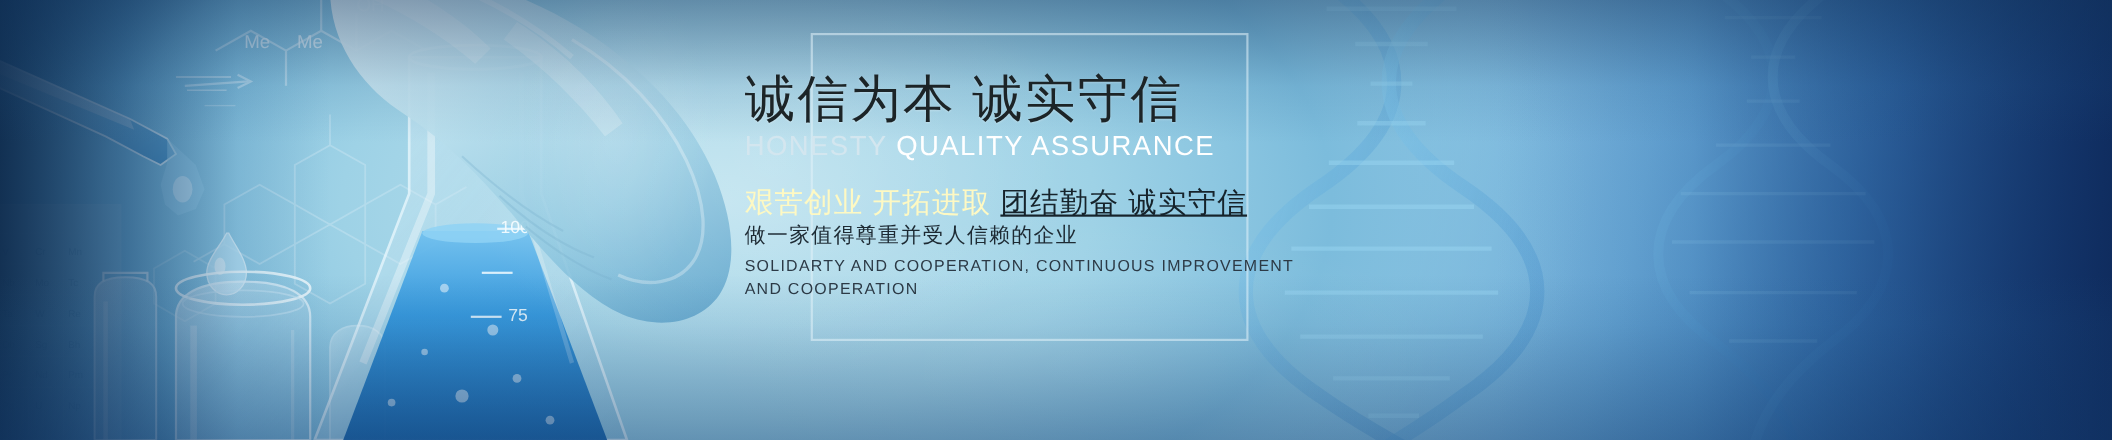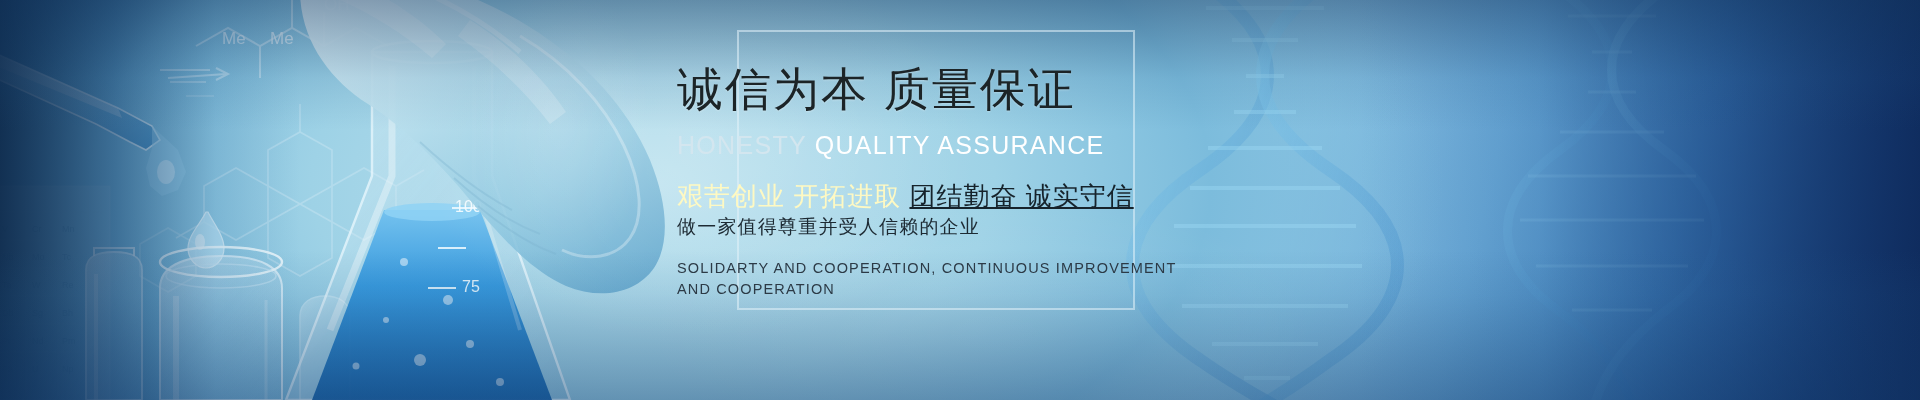--- a/index.html
+++ b/index.html
@@ -77,21 +77,21 @@
     font-size:46px;
     font-weight:400;
     letter-spacing:2px;
     color:#1c2427;
     line-height:1.18;
     white-space:nowrap;
     text-shadow:0 1px 2px rgba(255,255,255,.28);
   }
 
   .subline-en {
-    margin-top:14px;
+    margin-top:2px;
     font-size:25px;
     font-weight:400;
     letter-spacing:1.3px;
     line-height:1.2;
     white-space:nowrap;
   }
   .subline-en .dim  { color:#d3e6ef; }
   .subline-en .bright { color:#ffffff; }
 
   .slogan {
@@ -109,21 +109,21 @@
     margin-top:0;
     font-size:19px;
     font-weight:400;
     letter-spacing:1.2px;
     color:#1d2a33;
     line-height:1.35;
     white-space:nowrap;
   }
 
   .foot-en {
-    margin-top:18px;
+    margin-top:4px;
     font-size:14.5px;
     font-weight:400;
     letter-spacing:1.15px;
     color:#2c3a46;
     line-height:1.5;
     white-space:nowrap;
   }
 </style>
 </head>
 <body>
@@ -363,21 +363,21 @@
 
   <div class="bg-vignette-l"></div>
   <div class="bg-vignette-r"></div>
   <div class="bg-top-shade"></div>
   <div class="bg-bottom-shade"></div>
 
   <div class="frame"></div>
 
   <div class="text-block">
 
-    <div class="headline">诚信为本 质量保证</div>
+    <div class="headline">诚信为本 诚实守信</div>
 
     <div class="subline-en">
       <span class="dim">HONESTY </span><span class="bright">QUALITY ASSURANCE</span>
     </div>
 
     <div class="slogan">
       <span class="light">艰苦创业 开拓进取 </span><span class="dark">团结勤奋 诚实守信</span>
     </div>
 
     <div class="tagline">做一家值得尊重并受人信赖的企业</div>

